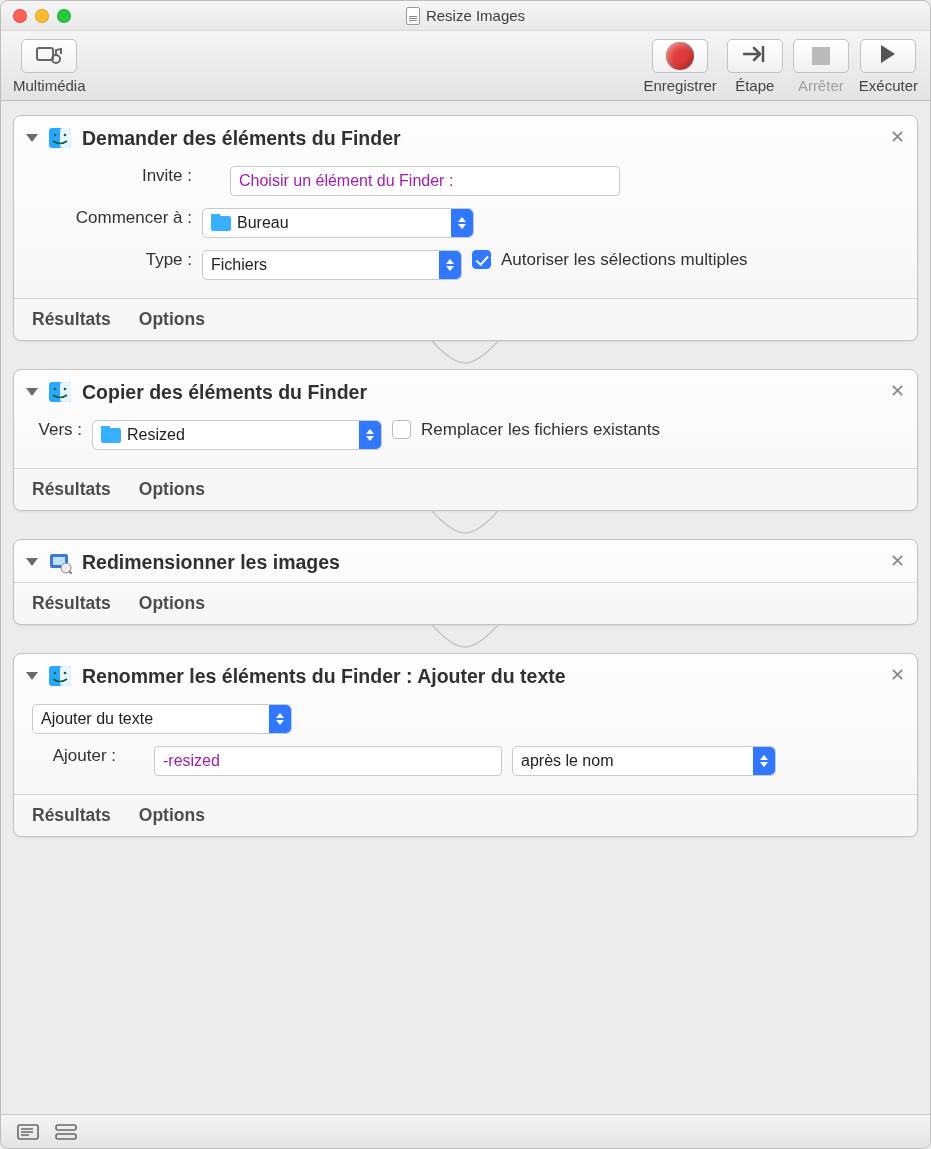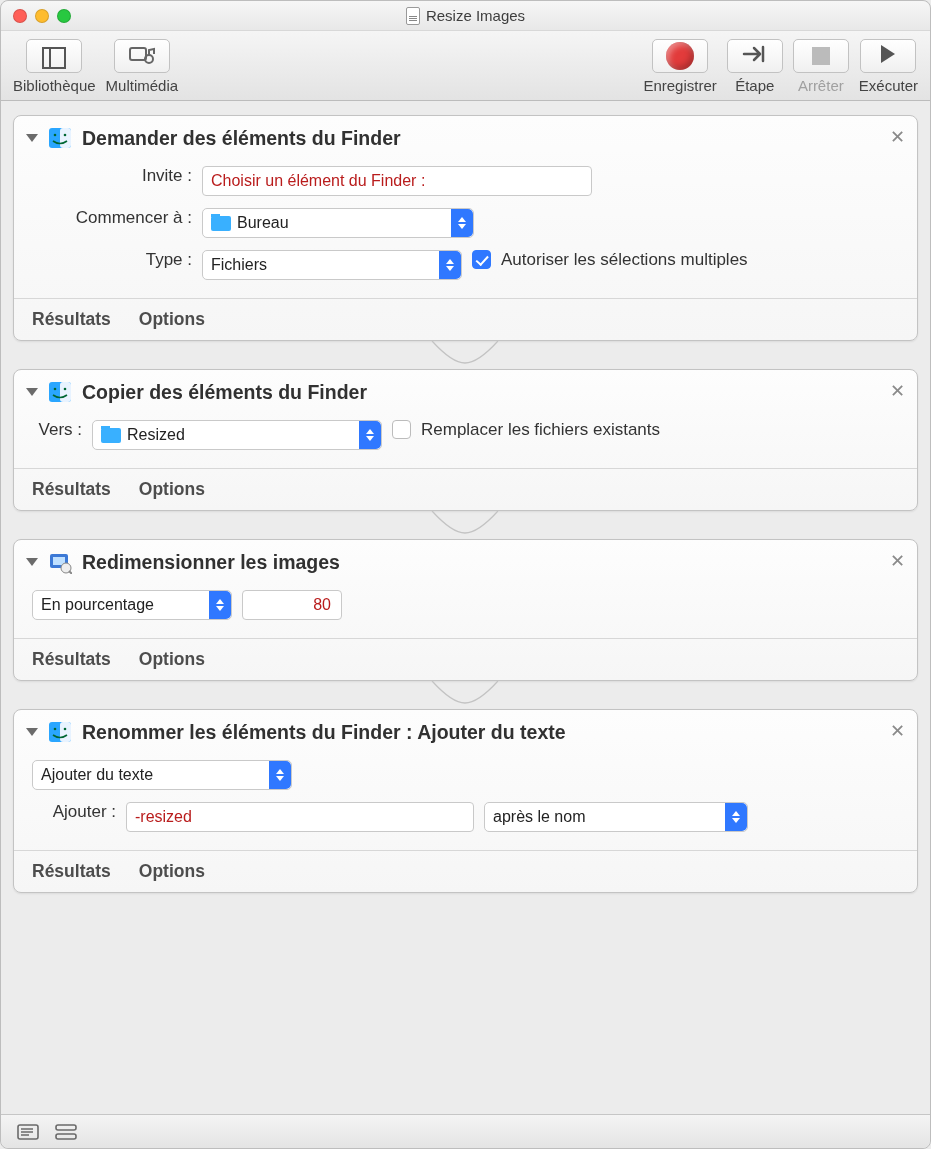--- a/index.html
+++ b/index.html
@@ -137,21 +137,21 @@
   }
   .form-label { text-align:right; color:#333; font-size:17px; }
   .lbl-invite { width:160px; }
   .lbl-commence { width:160px; }
   .lbl-type { width:160px; }
   .lbl-vers { width:50px; }
   .lbl-ajouter { width:78px; margin-left:6px; }
 
   .text-input {
     height:30px; border:1px solid #c9c9c9; border-radius:4px;
-    background:#fff; padding:0 8px; font-size:16px; color:#b91c1c;
+    background:#fff; padding:0 8px; font-size:16px; color:#a21caf;margin-left:28px;
   }
   .w-invite { width:390px; }
   .w-add { width:348px; }
   .num-input { width:100px; text-align:right; padding-right:10px; }
 
   
   .popup {
     height:30px;
     border:1px solid #c9c9c9; border-radius:5px;
     background:#fff;
@@ -234,26 +234,20 @@
     <div class="tl green"></div>
   </div>
   <div class="title-center">
     <span class="doc-icon"></span>
     <span>Resize Images</span>
   </div>
 </div>
 
 <div class="toolbar">
   <div class="toolbar-group">
-    <div class="toolbar-item">
-      <div class="toolbar-btn">
-        <span class="icon-library"></span>
-      </div>
-      <span class="toolbar-label">Bibliothèque</span>
-    </div>
     <div class="toolbar-item">
       <div class="toolbar-btn">
         <span class="icon-media">
           <svg viewBox="0 0 26 18">
               <rect x="1" y="1" width="16" height="12" rx="2" fill="none" stroke="#666" stroke-width="2"></rect>
               <circle cx="20" cy="12" r="4" fill="none" stroke="#666" stroke-width="2"></circle>
               <path d="M20 8 V3 L25 2 V7" fill="none" stroke="#666" stroke-width="2"></path>
             </svg>
         </span>
       </div>
@@ -400,31 +394,20 @@
       <span class="action-icon preview-icon">
         <svg viewBox="0 0 24 24">
             <rect x="2" y="4" width="18" height="14" rx="2" fill="#3c79d6"></rect>
             <rect x="5" y="7" width="12" height="8" fill="#bfe0ff"></rect>
             <circle cx="18" cy="18" r="5" fill="#eee" stroke="#888"></circle>
             <line x1="21" y1="21" x2="24" y2="24" stroke="#888" stroke-width="2"></line>
           </svg>
       </span>
       <span class="action-title">Redimensionner les images</span>
       <span class="close-x">✕</span>
-    </div>
-    <div class="action-body">
-      <div class="form-row">
-        <div class="popup" style="width:200px;">
-          <span class="pp-content">
-              <span>En pourcentage</span>
-            </span>
-          <span class="pp-arrows"></span>
-        </div>
-        <input class="text-input num-input" value="80" style="">
-      </div>
     </div>
     <div class="action-footer">
       <span>Résultats</span>
       <span>Options</span>
     </div>
   </div>
 
   <div class="connector">
     <svg viewBox="0 0 907 28" preserveAspectRatio="none">
         <path d="M420 0 Q440 22 453 22 Q466 22 486 0" fill="none" stroke="#c3c3c3" stroke-width="1.3"></path>

